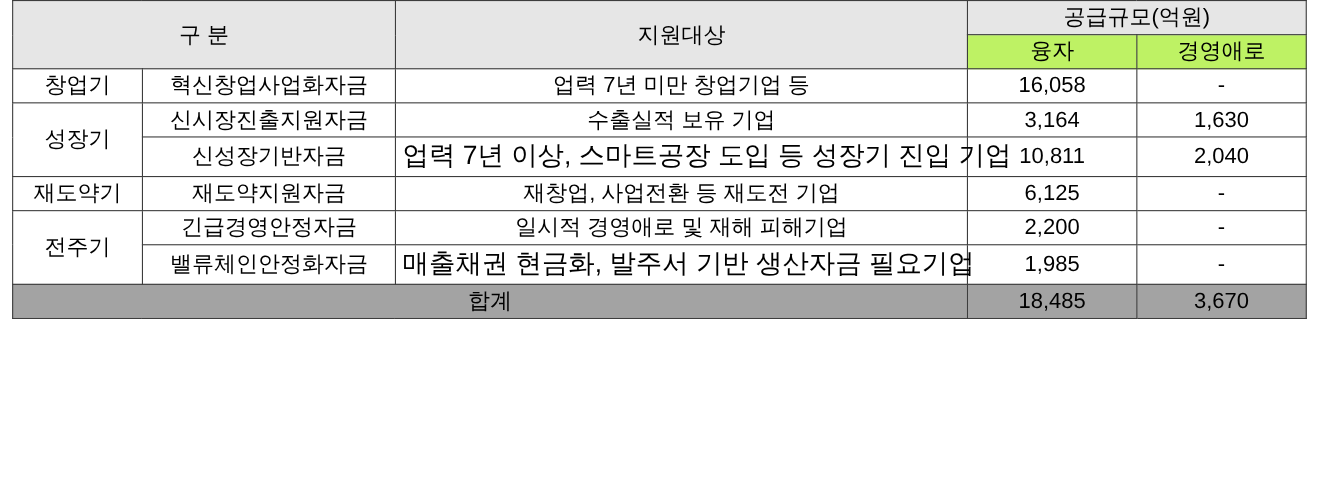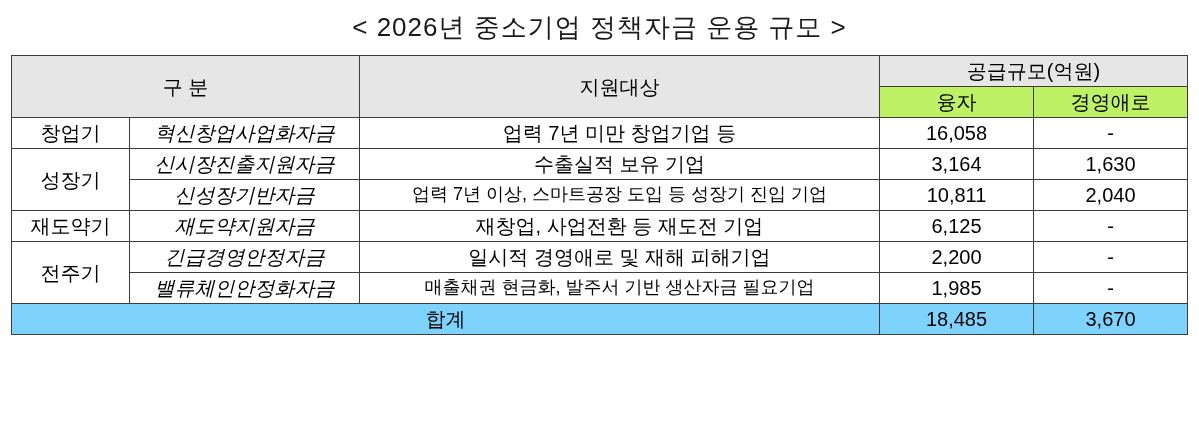--- a/index.html
+++ b/index.html
@@ -59,38 +59,37 @@
   .col-b { width: 230px; }
   .col-c { width: 520px; }
   .col-d { width: 154px; }
   .col-e { width: 154px; }
 
   .cat {
     font-size: 21px;
   }
   .sub {
     font-size: 20px;
-    font-style: italic;
   }
   .target {
     text-align: left;
     padding-left: 10px;
     font-size: 20px;
     white-space: nowrap;
   }
   .target.small {
-    font-size: 18px;
+    font-size: 24px;
   }
   .num {
     text-align: right;
     padding-right: 12px;
     font-size: 21px;
   }
   .total-row td {
-    background: #7dd3fc;
+    background: #a3a3a3;
     font-weight: bold;
   }
   .total-label {
     font-size: 22px;
     font-weight: bold;
   }
   .total-num {
     text-align: right;
     padding-right: 12px;
     font-size: 21px;
@@ -98,21 +97,20 @@
   }
   .narrow-cat {
     font-size: 19px;
   }
 </style>
 </head>
 <body>
 
 <div class="page">
 
-  <div class="title">&lt; 2026년 중소기업 정책자금 운용 규모 &gt;</div>
 
   <table class="fund">
     <colgroup>
       <col class="col-a">
       <col class="col-b">
       <col class="col-c">
       <col class="col-d">
       <col class="col-e">
     </colgroup>
     <thead>

